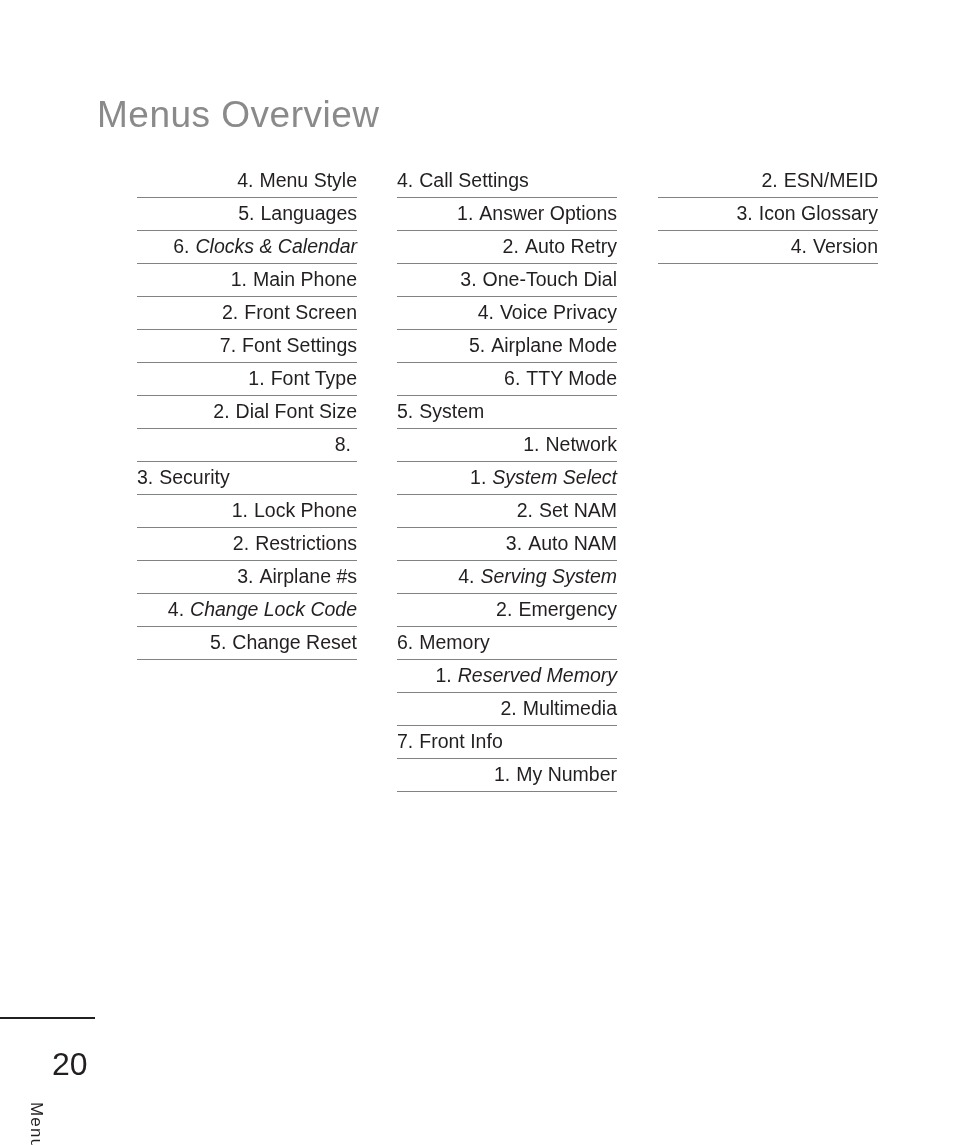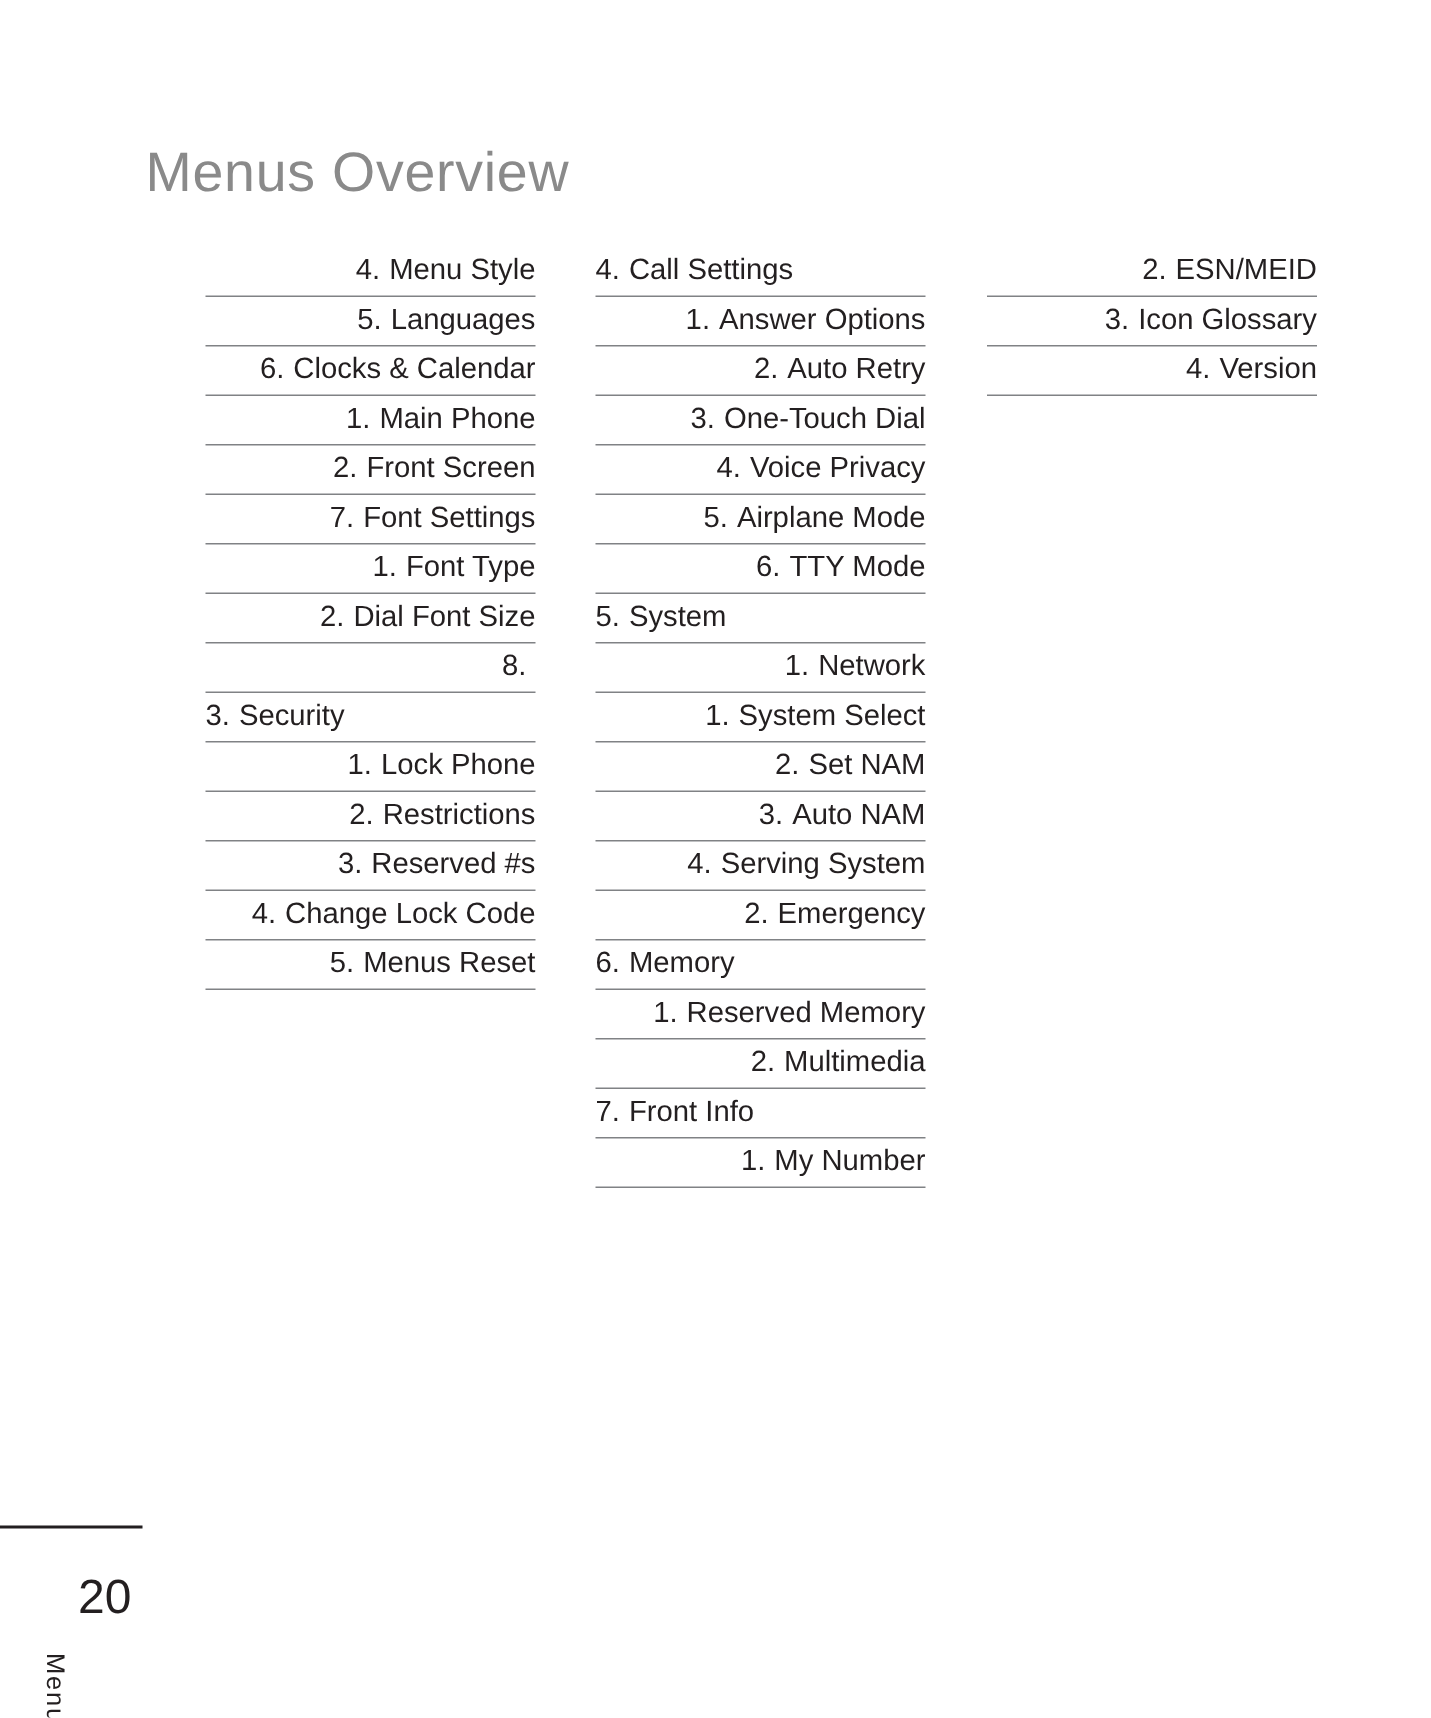--- a/index.html
+++ b/index.html
@@ -91,20 +91,21 @@
   }
 
   
   .menu-entry.level-0 .entry-inner { margin-right: auto; }
   .menu-entry.level-0 { justify-content: flex-start; }
   .menu-entry.level-1 .entry-inner { max-width: 198px; }
   .menu-entry.level-2 .entry-inner { max-width: 176px; }
 
   .menu-entry.two-line .entry-text {
     display: block;
+    font-style: italic;
   }
 
   
   .footer-rule {
     position: absolute;
     left: 0;
     top: 1017px;
     width: 95px;
     height: 2px;
     background: #231f20;
@@ -196,33 +197,33 @@
       </div>
       <div class="menu-entry level-1" style="border-bottom-color: rgb(128, 130, 133); color: rgb(35, 31, 32);">
         <div class="entry-inner">
           <span class="entry-num">2.</span>
           <span class="entry-text">Restrictions</span>
         </div>
       </div>
       <div class="menu-entry level-1" style="border-bottom-color: rgb(128, 130, 133); color: rgb(35, 31, 32);">
         <div class="entry-inner">
           <span class="entry-num">3.</span>
-          <span class="entry-text">Reserved #s</span>
+          <span class="entry-text">Airplane #s</span>
         </div>
       </div>
       <div class="menu-entry level-1 two-line" style="border-bottom-color: rgb(128, 130, 133); color: rgb(35, 31, 32);">
         <div class="entry-inner">
           <span class="entry-num">4.</span>
           <span class="entry-text">Change Lock Code</span>
         </div>
       </div>
       <div class="menu-entry level-1" style="border-bottom-color: rgb(128, 130, 133); color: rgb(35, 31, 32);">
         <div class="entry-inner">
           <span class="entry-num">5.</span>
-          <span class="entry-text">Menus Reset</span>
+          <span class="entry-text">Change Reset</span>
         </div>
       </div>
     </div>
     <div class="menu-column col-1">
       <div class="menu-entry level-0" style="border-bottom-color: rgb(128, 130, 133); color: rgb(35, 31, 32);">
         <div class="entry-inner">
           <span class="entry-num">4.</span>
           <span class="entry-text">Call Settings</span>
         </div>
       </div>

